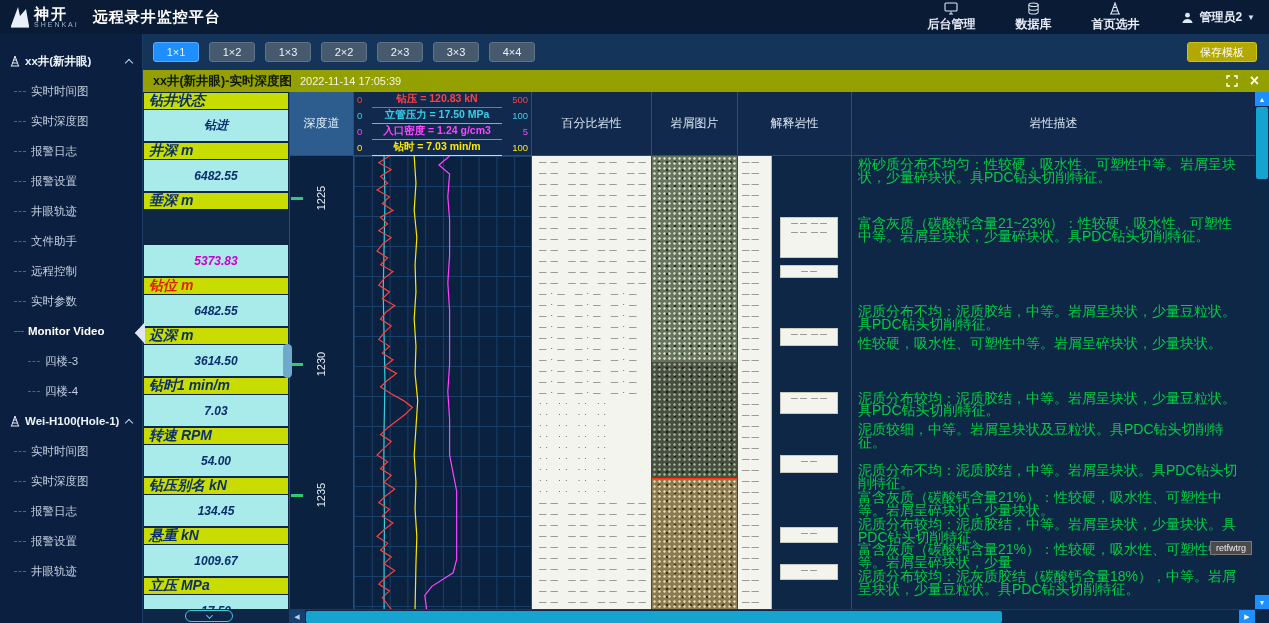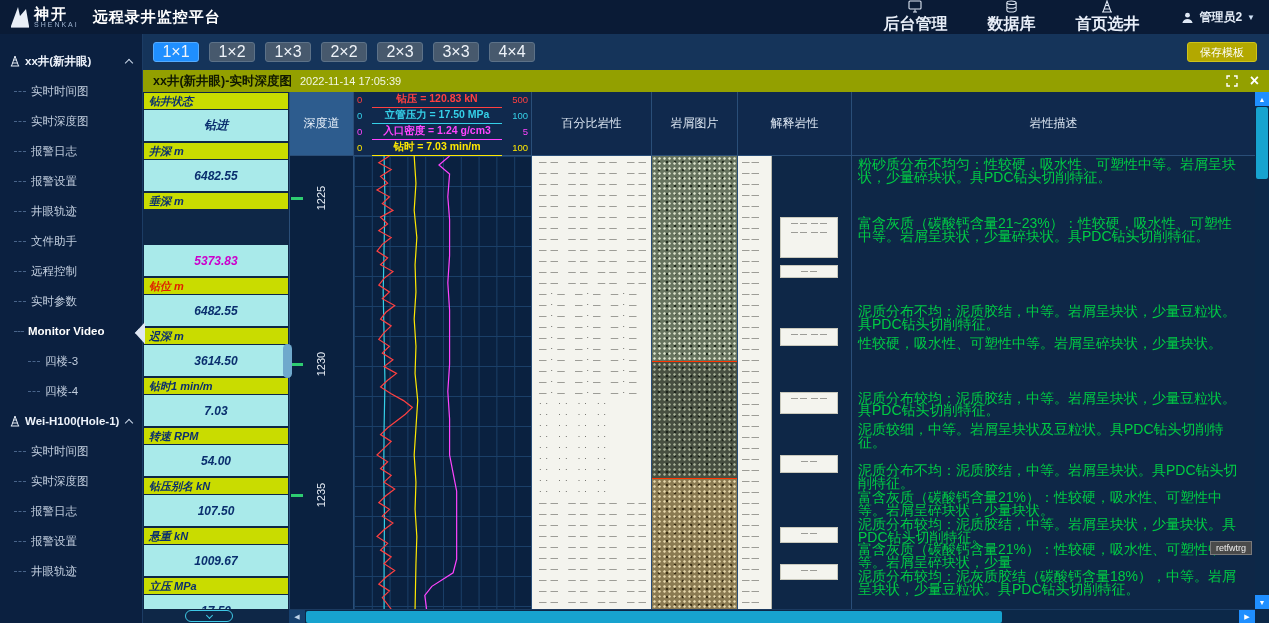--- a/index.html
+++ b/index.html
@@ -10,57 +10,57 @@
   
   .topbar{height:34px;background:#0a1b36;display:flex;align-items:center;padding:0 14px 0 8px}
   .brand{display:flex;align-items:center;}
   .brand-logo{width:26px;height:24px;display:inline-flex}
   .brand-names{display:flex;flex-direction:column;line-height:1}
   .brand-cn{font-size:15px;font-weight:bold;color:#fff;letter-spacing:2px}
   .brand-en{font-size:7px;color:#9fb4d0;letter-spacing:2px}
   .app-title{font-size:15px;font-weight:bold;color:#fff;margin-left:14px;letter-spacing:1px}
   .topnav{margin-left:auto;display:flex;align-items:center;gap:40px}
   .topnav-item{display:flex;flex-direction:column;align-items:center;gap:1px;cursor:pointer}
-  .topnav-item .lbl{font-size:16px;font-weight:bold;color:#e8eef8}
+  .topnav-item .lbl{font-size:12px;font-weight:bold;color:#e8eef8}
   .userbox{display:flex;align-items:center;gap:5px;margin-left:42px;cursor:pointer}
   .userbox .lbl{font-size:12px;font-weight:bold}
   .caret{font-size:8px;color:#cfe0f4}
 
   
   .frame{display:flex;height:589px}
   .sidebar{width:143px;background:#0b2040;border-right:1px solid #1c3c64;padding-top:12px;position:relative;flex:none}
   .tree-group{height:30px;display:flex;align-items:center;padding:0 10px 0 10px;cursor:pointer}
   .tree-glabel{font-size:11.5px;font-weight:bold;color:#eef3fb;margin-left:5px;white-space:nowrap}
   .tree-ic{display:inline-flex}
   .chev{width:6px;height:6px;border-left:1.5px solid #c9d6e8;border-top:1.5px solid #c9d6e8;transform:rotate(45deg);margin-left:auto;margin-top:3px;flex:none}
   .tree-item{height:30px;display:flex;align-items:center;padding-left:14px;cursor:pointer;color:#c2cede;font-size:11.5px;white-space:nowrap}
   .tree-item .conn{width:12px;border-top:1px dashed #49648a;margin-right:5px;flex:none}
   .tree-sub{height:30px;display:flex;align-items:center;padding-left:14px;cursor:pointer;color:#fff;font-size:11.5px;font-weight:bold}
   .tree-sub .conn{width:10px;border-top:1px dashed #49648a;margin-right:4px}
   .tree-subitem{padding-left:28px}
   .side-handle{position:absolute;left:135px;top:322px;width:0;height:0;border-top:11px solid transparent;border-bottom:11px solid transparent;border-right:10px solid #dfe7f2;cursor:pointer;z-index:5}
 
   .main{flex:1;display:flex;flex-direction:column;background:#15345a;min-width:0}
   .toolbar{height:36px;display:flex;align-items:center;gap:10px;padding:0 12px 0 10px}
-  .lbtn{width:46px;height:20px;border-radius:3px;background:#47596d;border:1px solid #5d7288;color:#eef3f9;font-size:16px;display:flex;align-items:center;justify-content:center;cursor:pointer}
+  .lbtn{width:46px;height:20px;border-radius:3px;background:#47596d;border:1px solid #5d7288;color:#eef3f9;font-size:11px;display:flex;align-items:center;justify-content:center;cursor:pointer}
   .lbtn.active{background:#1f8fff;border-color:#55abff}
   .savebtn{margin-left:auto;height:20px;padding:6px 12px;border-radius:3px;background:#b3a800;border:1px solid #cfc31a;color:#fff;font-size:11px;display:flex;align-items:center;cursor:pointer}
 
   .panel{flex:1;display:flex;flex-direction:column;background:#0e2747;min-height:0}
   .ptitle{height:22px;background:#93a000;display:flex;align-items:center;padding:0 10px;gap:8px;flex:none}
   .ptitle .t{font-size:12.5px;font-weight:bold;color:#101800}
   .ptitle .ts{font-size:11px;color:#f2f6e2}
   .ptitle .icons{margin-left:auto;display:flex;align-items:center;gap:12px}
   .closex{font-size:16px;font-weight:bold;color:#fff;line-height:1;cursor:pointer}
   .fsicon{display:inline-flex;cursor:pointer}
 
   .pbody{flex:1;display:flex;flex-direction:column;min-height:0;position:relative}
   .prow1{flex:1;display:flex;min-height:0}
   .params{width:146px;flex:none;padding:1px 1px 0 1px;overflow:hidden}
-  .p-label{height:16px;background:#c9dc00;color:#0a2f6e;font-weight:bold;font-style:italic;font-size:11px;display:flex;align-items:center;padding-left:5px;margin-bottom:1px}
+  .p-label{height:16px;background:#c9dc00;color:#0a2f6e;font-weight:bold;font-style:italic;font-size:14px;display:flex;align-items:center;padding-left:5px;margin-bottom:1px}
   .p-value{height:31px;background:#a9eaea;color:#0a2f6e;font-weight:bold;font-style:italic;font-size:12px;display:flex;align-items:center;justify-content:center;margin-bottom:2px}
   .params-handle{position:absolute;left:140px;top:252px;width:9px;height:34px;background:#6fa9cc;border-radius:5px;cursor:pointer;z-index:4}
 
   .chart{flex:1;display:flex;flex-direction:column;min-width:0;border-left:1px solid #2a4e78}
   .chead-row{height:64px;display:flex;flex:none}
   .chead{display:flex;align-items:center;justify-content:center;color:#dce6f2;font-size:12px;border-right:1px solid #2a4e78;border-bottom:1px solid #2a4e78;background:#10294d;flex:none}
   .chead.depth{width:64px;background:#2d5c8e;color:#eaf2fb}
   .chead.curves{width:178px;flex-direction:column;align-items:stretch;justify-content:center;padding:2px 0}
   .chead.percent{width:120px}
   .chead.photo{width:86px}
@@ -297,21 +297,21 @@
                 <div class="p-value" style="color: rgb(204, 0, 204); margin-top: 36px;">5373.83</div>
                 <div class="p-label" style="color: rgb(224, 32, 0);">钻位  m</div>
                 <div class="p-value">6482.55</div>
                 <div class="p-label">迟深  m</div>
                 <div class="p-value">3614.50</div>
                 <div class="p-label">钻时1  min/m</div>
                 <div class="p-value">7.03</div>
                 <div class="p-label">转速  RPM</div>
                 <div class="p-value">54.00</div>
                 <div class="p-label">钻压别名  kN</div>
-                <div class="p-value">107.50</div>
+                <div class="p-value">134.45</div>
                 <div class="p-label">悬重  kN</div>
                 <div class="p-value">1009.67</div>
                 <div class="p-label">立压  MPa</div>
                 <div class="p-value">17.50</div>
                 <div class="p-label">入流  l/s</div>
                 <div class="p-value">29.80</div>
                 <div class="p-label">泵冲_1  SPM</div>
                 <div class="p-value">51.00</div>
                 <div class="p-label">泵冲_2  SPM</div>
                 <div class="p-value">40.00</div>

